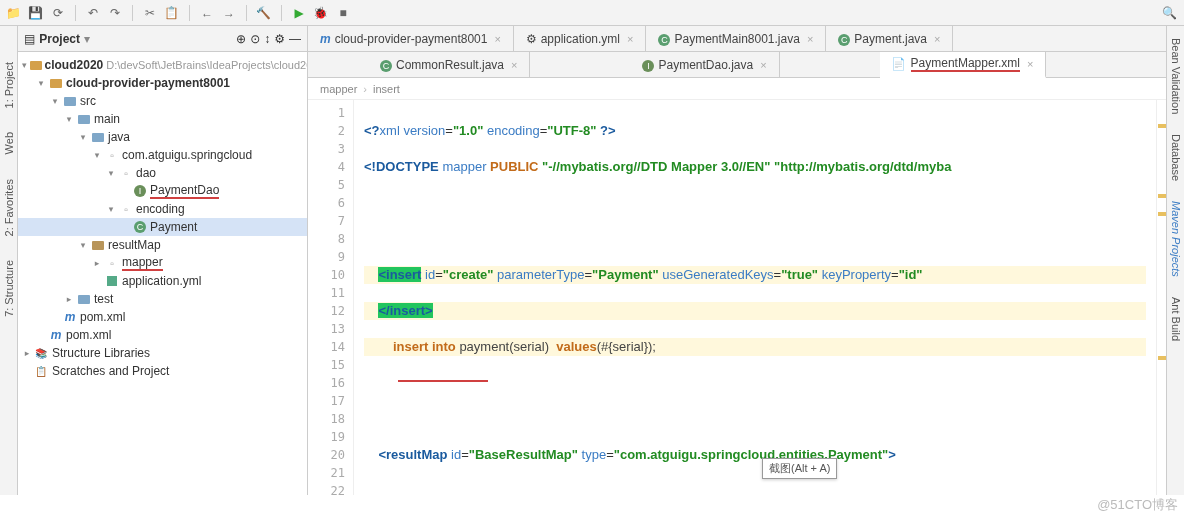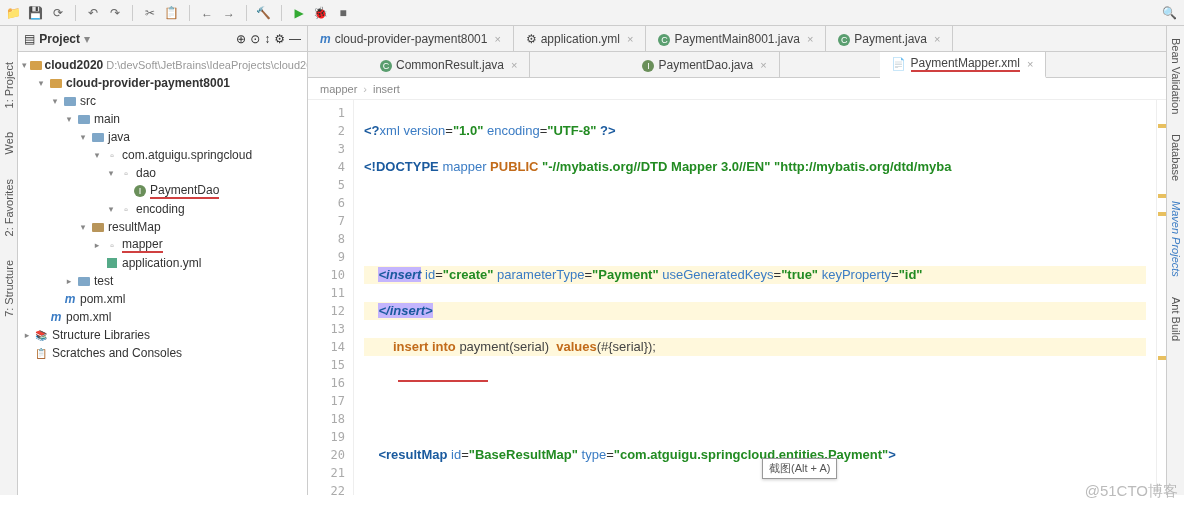--- a/index.html
+++ b/index.html
@@ -33,33 +33,33 @@
 .tabs-row { height:26px; display:flex; background:#f3f3f3; border-bottom:1px solid #ccc; }
 .tab-item { padding:0 12px; display:flex; align-items:center; gap:4px; border-right:1px solid #ccc; cursor:pointer; font-size:12px; color:#444;}
 .tab-item.active { background:#fff; border-bottom:2px solid #fff; margin-bottom:-1px;}
 .tab-item .close { color:#aaa; font-size:11px; margin-left:3px;}
 .breadcrumb { height:22px; padding:0 12px; display:flex; align-items:center; gap:6px; color:#888; font-size:11px; border-bottom:1px solid #eee;}
 .code-area { flex:1; display:flex; overflow:hidden; }
 .gutter { width:46px; background:#fff; border-right:1px solid #eee; text-align:right; padding:4px 8px 0 0; color:#aaa; font-family:Consolas,monospace; font-size:12px; line-height:18px;}
 .code { flex:1; font-family:Consolas,monospace; font-size:13px; line-height:18px; padding:4px 0 0 10px; position:relative; white-space:pre; overflow:hidden;}
 .code .line { height:18px; position:relative;}
 .code .hl { background:#fff8dc; position:absolute; left:0; right:10px; height:18px; z-index:-1;}
-.code .hlsel { background:#c4b5fd;font-style:italic;}
+.code .hlsel { background:#22c55e;}
 .k-tag { color:#1a5a9e; font-weight:bold;}
 .k-attr { color:#3b7cc4;}
 .k-str { color:#228b22; font-weight:bold;}
 .k-kw { color:#c26b1a; font-weight:bold;}
 .k-txt { color:#444;}
 .red-under { position:absolute; height:2px; background:#d04040; }
 .sidebar-right { width:18px; background:#f3f3f3; border-left:1px solid #ccc; display:flex; flex-direction:column; align-items:center; padding-top:6px; gap:8px;}
 .sidebar-right .tab { writing-mode:vertical-rl; font-size:11px; color:#555; cursor:pointer; padding:6px 2px;}
 .errstrip { width:10px; background:#fff; border-left:1px solid #eee; position:relative;}
 .errstrip .mark { position:absolute; right:0; width:8px; height:4px; background:#e8c060;}
 .tooltip { position:absolute; left:762px; top:458px; background:#fff; border:1px solid #999; padding:2px 6px; font-size:11px; color:#555; box-shadow:0 1px 3px rgba(0,0,0,.2);}
-.watermark { position:absolute; right:6px; bottom:14px; font-size:15px; color:#bbb;margin-left:34px;}
+.watermark { position:absolute; right:6px; bottom:1px; font-size:13px; color:#bbb;margin-left:34px;}
 </style>
 </head>
 <body>
 
 <div class="toolbar">
   <span class="ico">📁</span>
   <span class="ico">💾</span>
   <span class="ico">⟳</span>
   <span class="sep"></span>
   <span class="ico">↶</span>
@@ -152,20 +152,27 @@
           <span class="ico">
             <span class="i-int"></span>
           </span>
           <span class="lbl underline-red">PaymentDao</span>
         </div>
       <div class="node" style="padding-left:88px">
           <span class="arr">▾</span>
           <span class="ico i-pkg">▫</span>
           <span class="lbl">encoding</span>
         </div>
+      <div class="node sel" style="padding-left:102px">
+          <span class="arr"></span>
+          <span class="ico">
+            <span class="i-class"></span>
+          </span>
+          <span class="lbl">Payment</span>
+        </div>
       <div class="node" style="padding-left:60px">
           <span class="arr">▾</span>
           <span class="ico">
             <span class="i-folder" style="background:#b8955a"></span>
           </span>
           <span class="lbl">resultMap</span>
         </div>
       <div class="node" style="padding-left:74px">
           <span class="arr">▸</span>
           <span class="ico i-pkg">▫</span>
@@ -200,21 +207,21 @@
           <span class="lbl">pom.xml</span>
         </div>
       <div class="node" style="padding-left:4px">
           <span class="arr">▸</span>
           <span class="ico">📚</span>
           <span class="lbl">Structure Libraries</span>
         </div>
       <div class="node" style="padding-left:4px">
           <span class="arr"></span>
           <span class="ico">📋</span>
-          <span class="lbl">Scratches and Consoles</span>
+          <span class="lbl">Scratches and Project</span>
         </div>
     </div>
   </div>
 
   <div class="editor">
     <div class="tabs-row">
       <div class="tab-item">
           <span class="i-m" style="display:inline"></span>
           <span>cloud-provider-payment8001</span>
           <span class="close">×</span>

